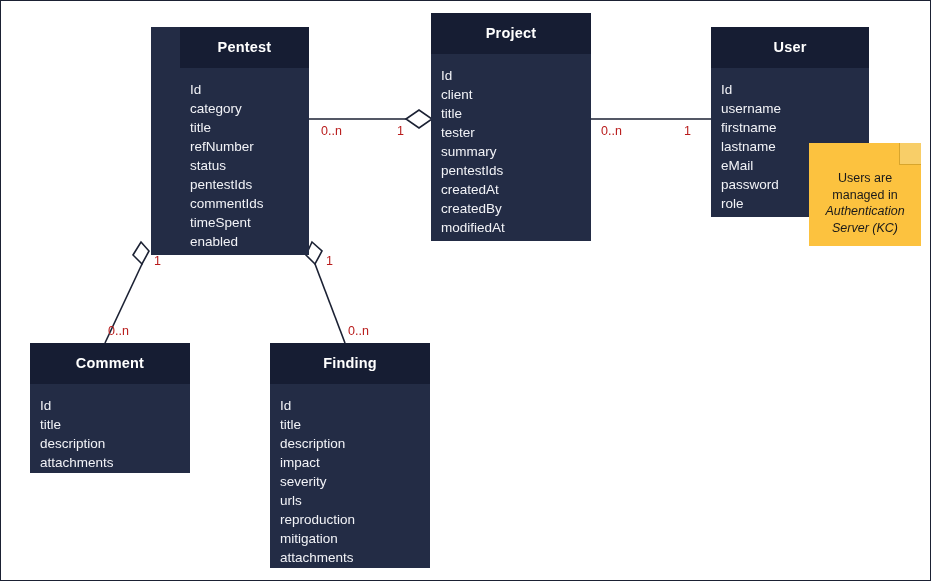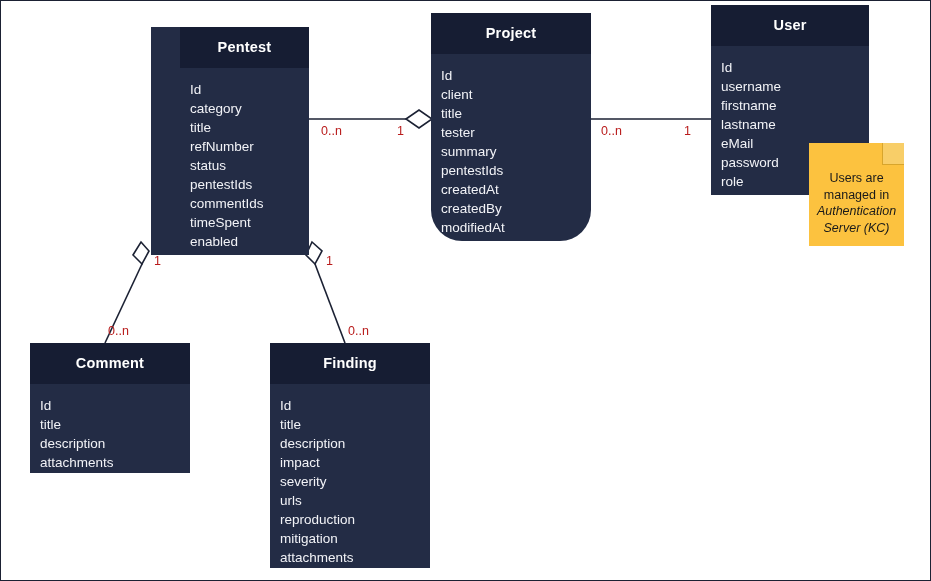--- a/index.html
+++ b/index.html
@@ -74,21 +74,21 @@
     z-index: 4;
     white-space: nowrap;
     line-height: 1;
   }
 
   
   #sticky-note {
     position: absolute;
     left: 808px;
     top: 142px;
-    width: 95px;
+    width: 112px;
     height: 103px;
     background: #fcc23f;
     z-index: 5;
     box-sizing: border-box;
   }
   #sticky-note .fold {
     position: absolute;
     right: 0;
     top: 0;
     width: 22px;
@@ -162,36 +162,36 @@
       <li>title</li>
       <li>refNumber</li>
       <li>status</li>
       <li>pentestIds</li>
       <li>commentIds</li>
       <li>timeSpent</li>
       <li>enabled</li>
     </ul>
   </div>
 
-  <div class="uml-class" style="left:430px; top:12px; width:160px; height:228px;border-radius:31px;">
+  <div class="uml-class" style="left:430px; top:12px; width:160px; height:228px;">
     <div class="uml-header">Project</div>
     <ul class="uml-attrs">
       <li>Id</li>
       <li>client</li>
       <li>title</li>
       <li>tester</li>
       <li>summary</li>
       <li>pentestIds</li>
       <li>createdAt</li>
       <li>createdBy</li>
       <li>modifiedAt</li>
     </ul>
   </div>
 
-  <div class="uml-class" style="left:710px; top:4px; width:158px; height:190px;">
+  <div class="uml-class" style="left:710px; top:26px; width:158px; height:190px;">
     <div class="uml-header">User</div>
     <ul class="uml-attrs">
       <li>Id</li>
       <li>username</li>
       <li>firstname</li>
       <li>lastname</li>
       <li>eMail</li>
       <li>password</li>
       <li>role</li>
     </ul>

